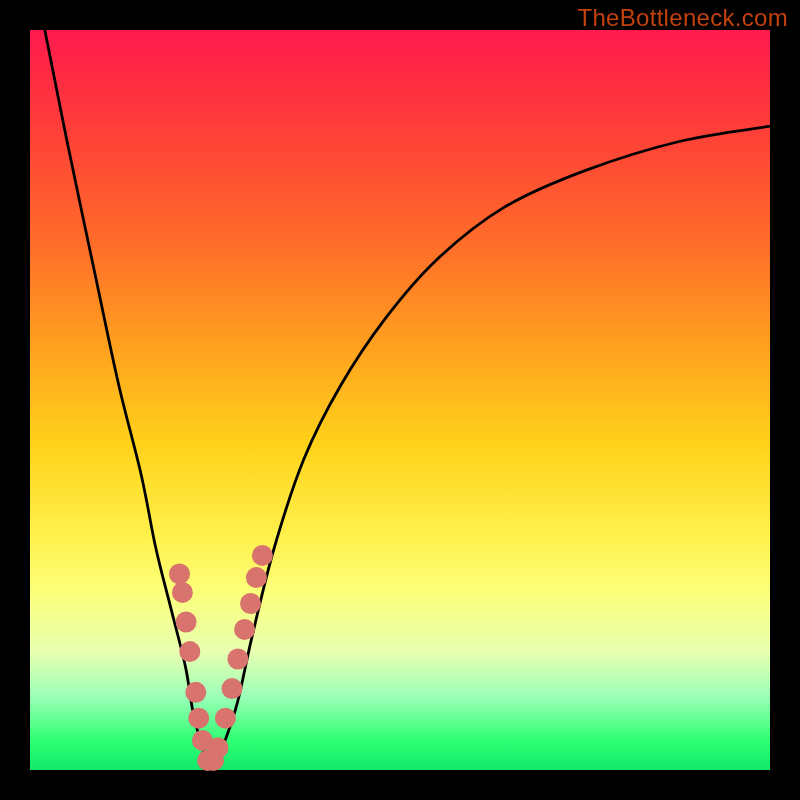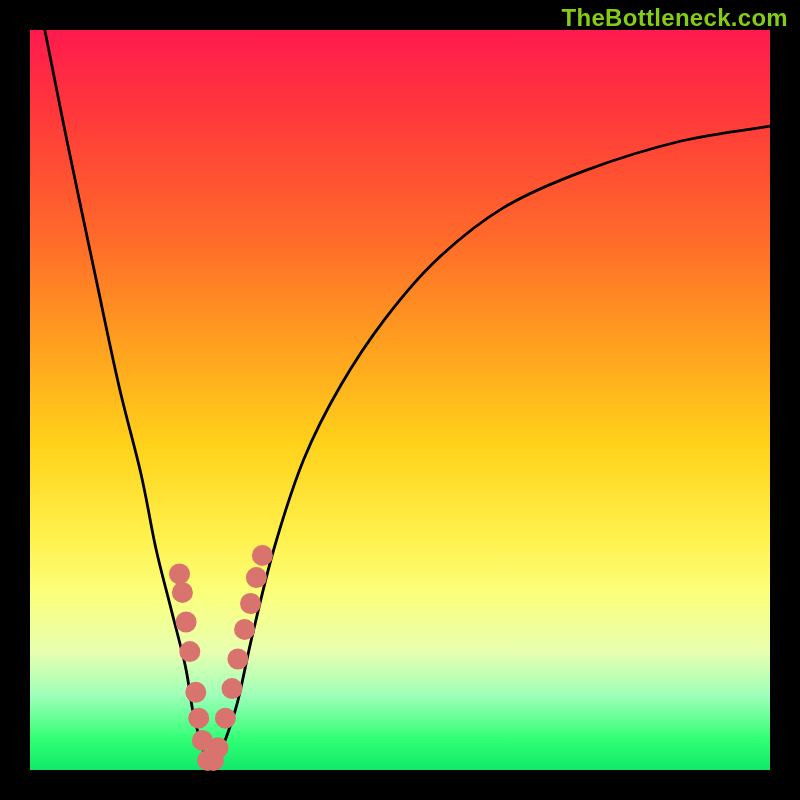--- a/index.html
+++ b/index.html
@@ -34,23 +34,23 @@
       #e8ffb0 84%,
       #9dffb8 90%,
       #2fff73 96%,
       #11e86a 100%
     );
   }
   .watermark {
     position: absolute;
     top: 4px;
     right: 12px;
-    color: #84cc16;
+    color: #c2410c;
     font-size: 24px;
-    font-weight: 700;
+    font-weight: 400;
     letter-spacing: 0.3px;
     user-select: none;
   }
   svg.curve {
     position: absolute;
     inset: 0;
     width: 100%;
     height: 100%;
     overflow: visible;
   }

